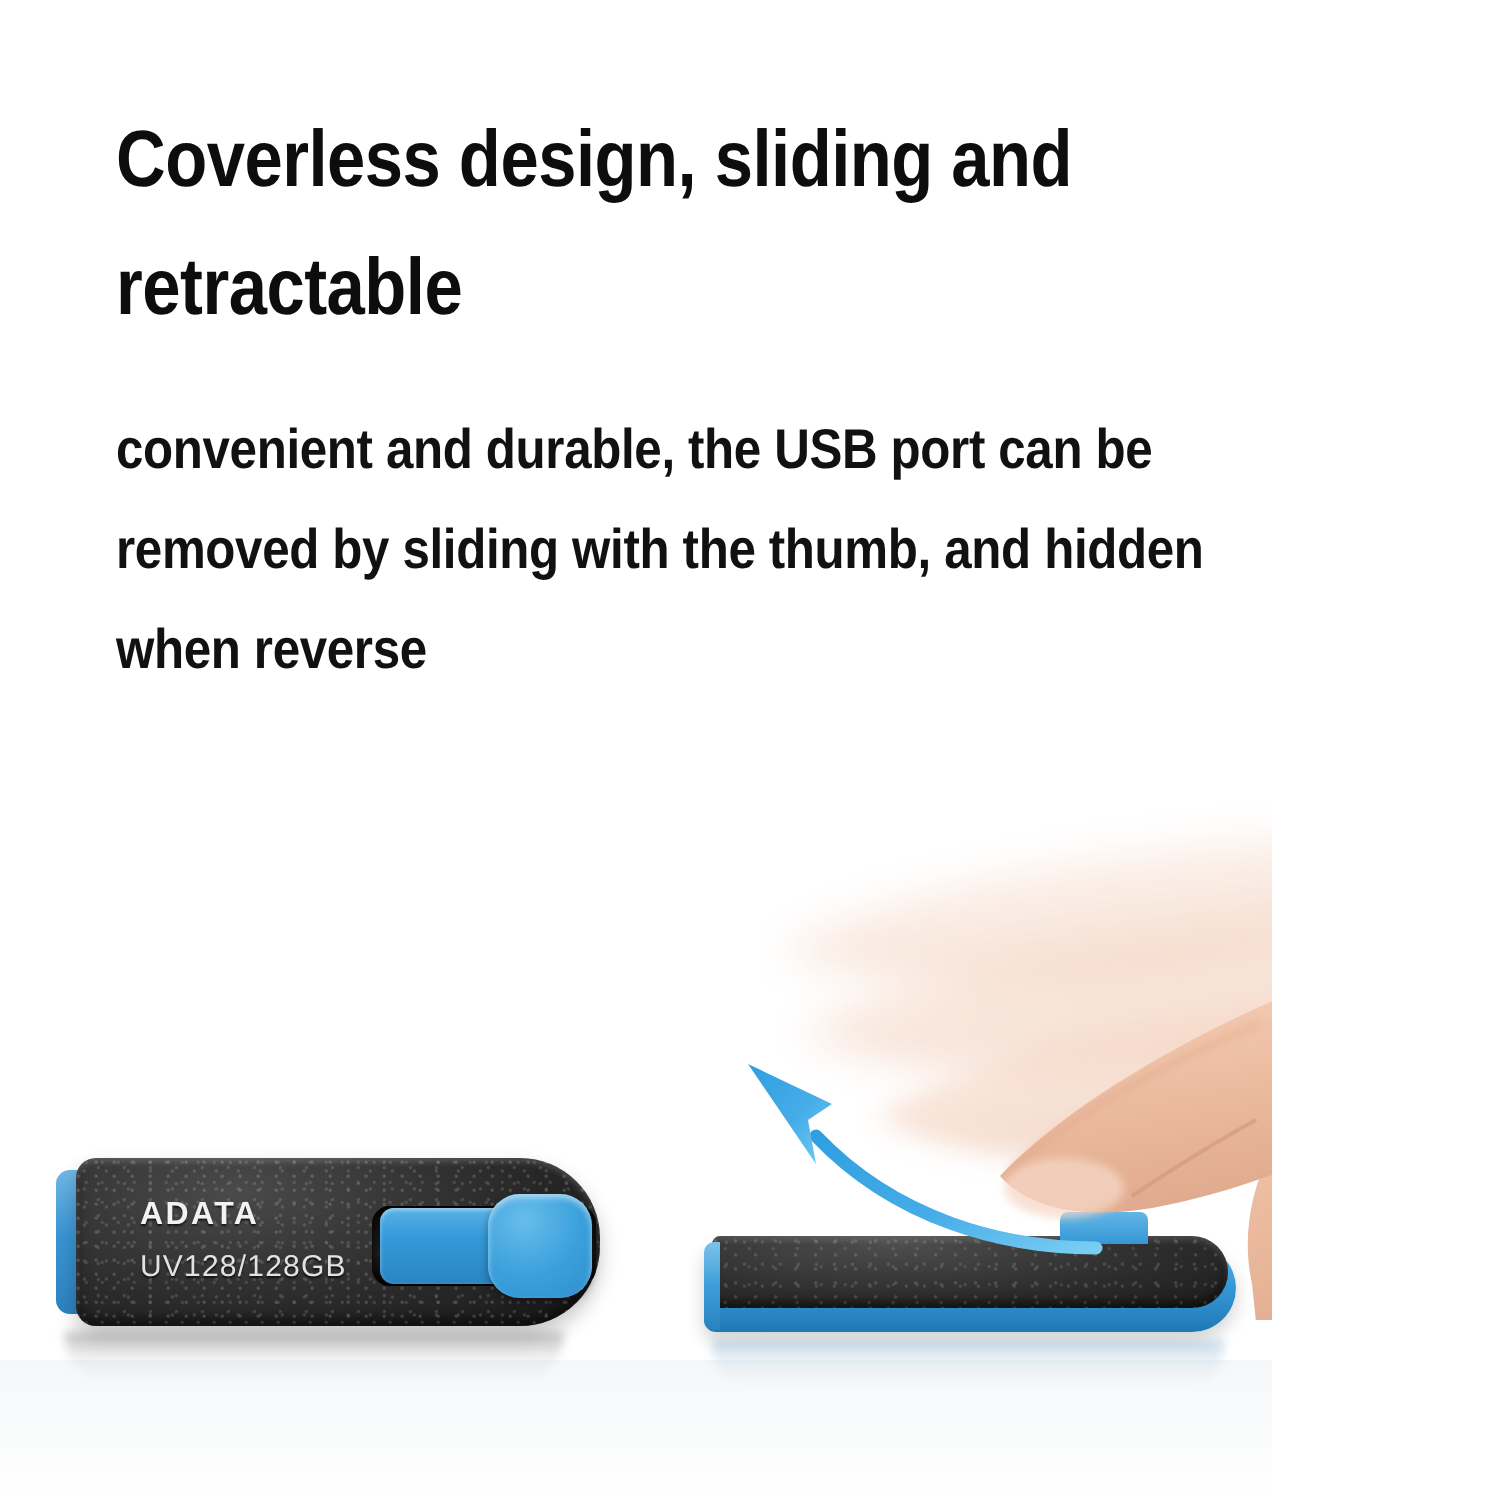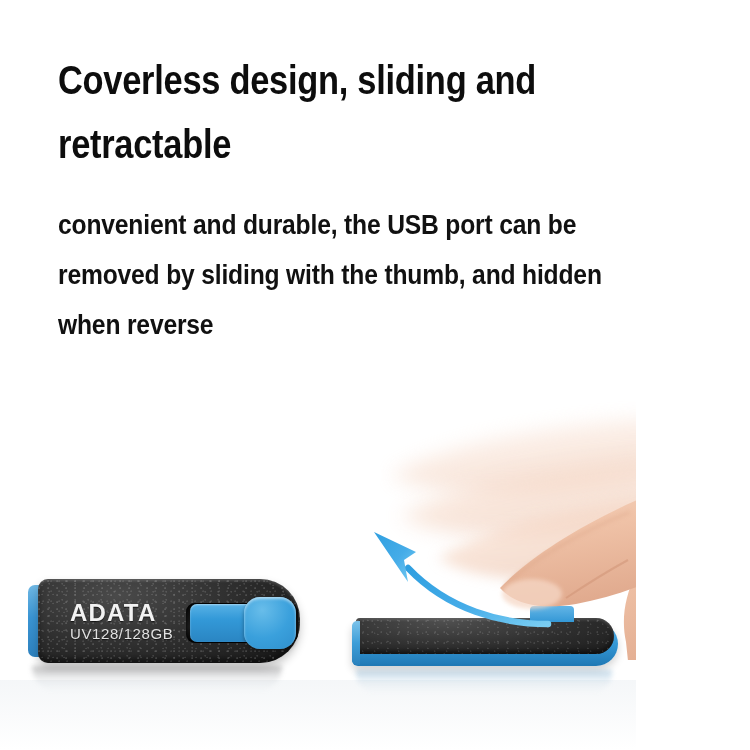--- a/index.html
+++ b/index.html
@@ -100,21 +100,21 @@
       radial-gradient(circle at 86% 60%, rgba(255,255,255,.45) 0.6px, transparent 1.1px);
     background-size: 9px 7px, 11px 9px, 8px 10px, 13px 8px;
   }
   .dl-brand {
     position: absolute;
     left: 32px;
     top: 20px;
     color: #f2f2f2;
     font-family: "Liberation Sans", sans-serif;
     font-weight: 700;
-    font-size: 24px;
+    font-size: 16px;
     letter-spacing: 1.2px;
     text-shadow: 0 1px 1px rgba(0,0,0,0.7);
   }
   .dl-model {
     position: absolute;
     left: 32px;
     top: 46px;
     color: #e2e2e2;
     font-family: "Liberation Sans", sans-serif;
     font-weight: 400;

